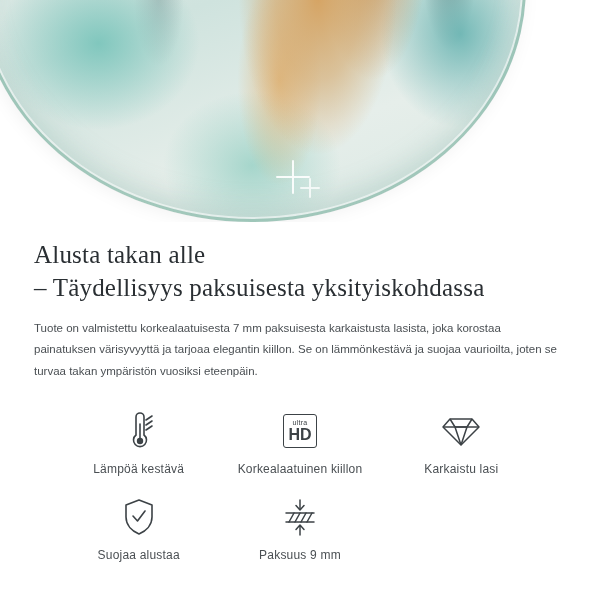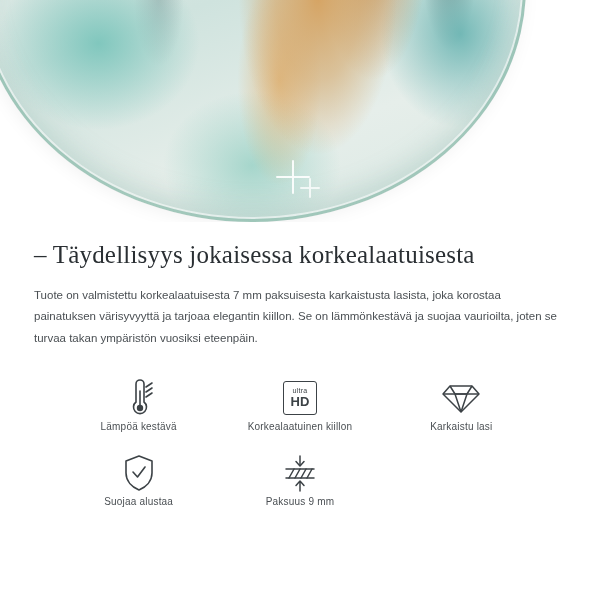--- a/index.html
+++ b/index.html
@@ -139,58 +139,60 @@
 
   .feature-icon {
     height: 46px;
     display: flex;
     align-items: center;
     justify-content: center;
     color: #3c4246;
   }
 
   .feature-label {
-    font-size: 10px;
+    margin-top: 8px;
+    font-size: 12px;
     color: #4a4f53;
     text-align: center;
     letter-spacing: 0.2px;
   }
 
   .ultra-hd {
     width: 34px;
     height: 34px;
     border: 1.6px solid #3c4246;
     border-radius: 3px;
     display: flex;
     flex-direction: column;
     align-items: center;
     justify-content: center;
     line-height: 1;
   }
   .ultra-hd .u { font-size: 7px; letter-spacing: 0.3px; color:#3c4246; }
-  .ultra-hd .hd { font-size: 13px; font-weight: bold; color:#3c4246; margin-top: 1px; }
+  .ultra-hd .hd { font-size: 16px; font-weight: bold; color:#3c4246; margin-top: 1px; }
 </style>
 </head>
 <body>
 
 <div class="page">
 
   <div class="hero">
     <div class="hero-shadow"></div>
     <div class="plate">
 
       <div class="plate-rim"></div>
     </div>
     <div class="sparkle sparkle-a"></div>
     <div class="sparkle sparkle-b"></div>
   </div>
 
   <div class="content">
     <h1 class="headline">
-      <span class="line2">– Täydellisyys jokaisessa korkealaatuisesta</span>
+      <span>Alusta takan alle</span>
+      <span class="line2">– Täydellisyys paksuisesta yksityiskohdassa</span>
     </h1>
 
     <p class="body-copy">Tuote on valmistettu korkealaatuisesta 7 mm paksuisesta karkaistusta lasista, joka korostaa painatuksen värisyvyyttä ja tarjoaa elegantin kiillon. Se on lämmönkestävä ja suojaa vaurioilta, joten se turvaa takan ympäristön vuosiksi eteenpäin.</p>
 
     <div class="features">
 
       <div class="feature">
         <div class="feature-icon">
           <svg width="34" height="40" viewBox="0 0 34 40" fill="none" stroke="#3c4246" stroke-width="1.6" stroke-linecap="round">
             <path d="M14 6a4 4 0 0 1 8 0v18a6.5 6.5 0 1 1-8 0z"></path>

